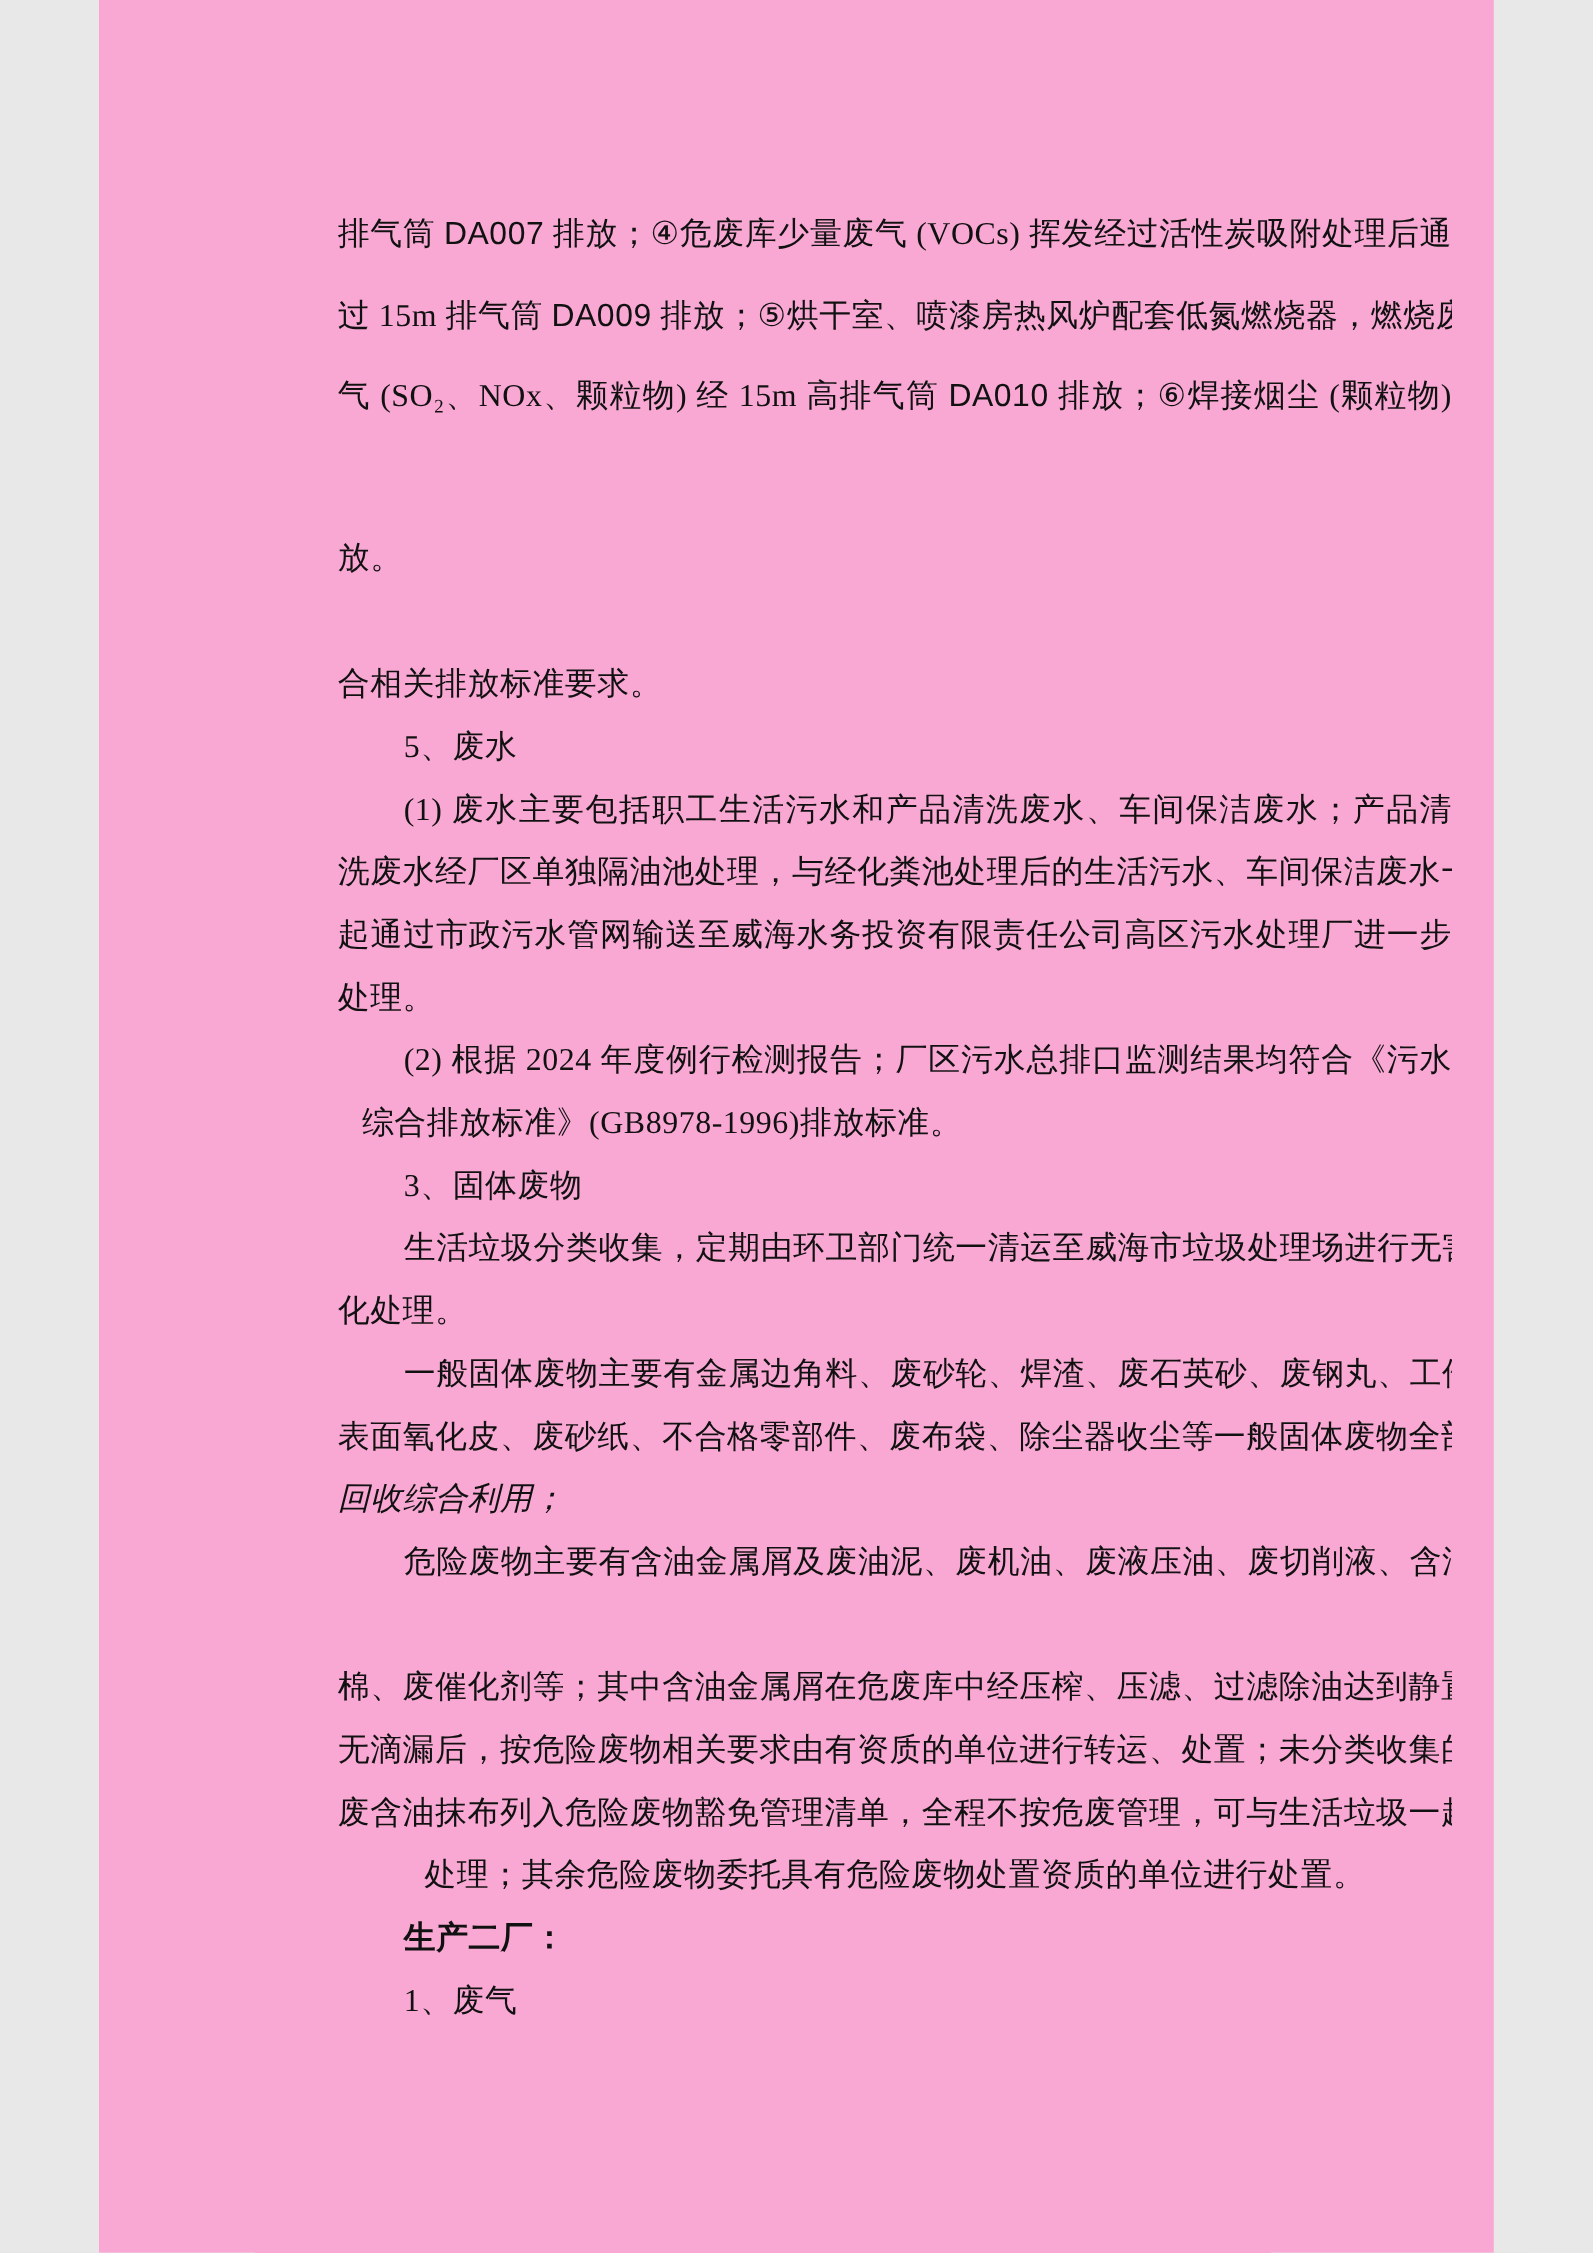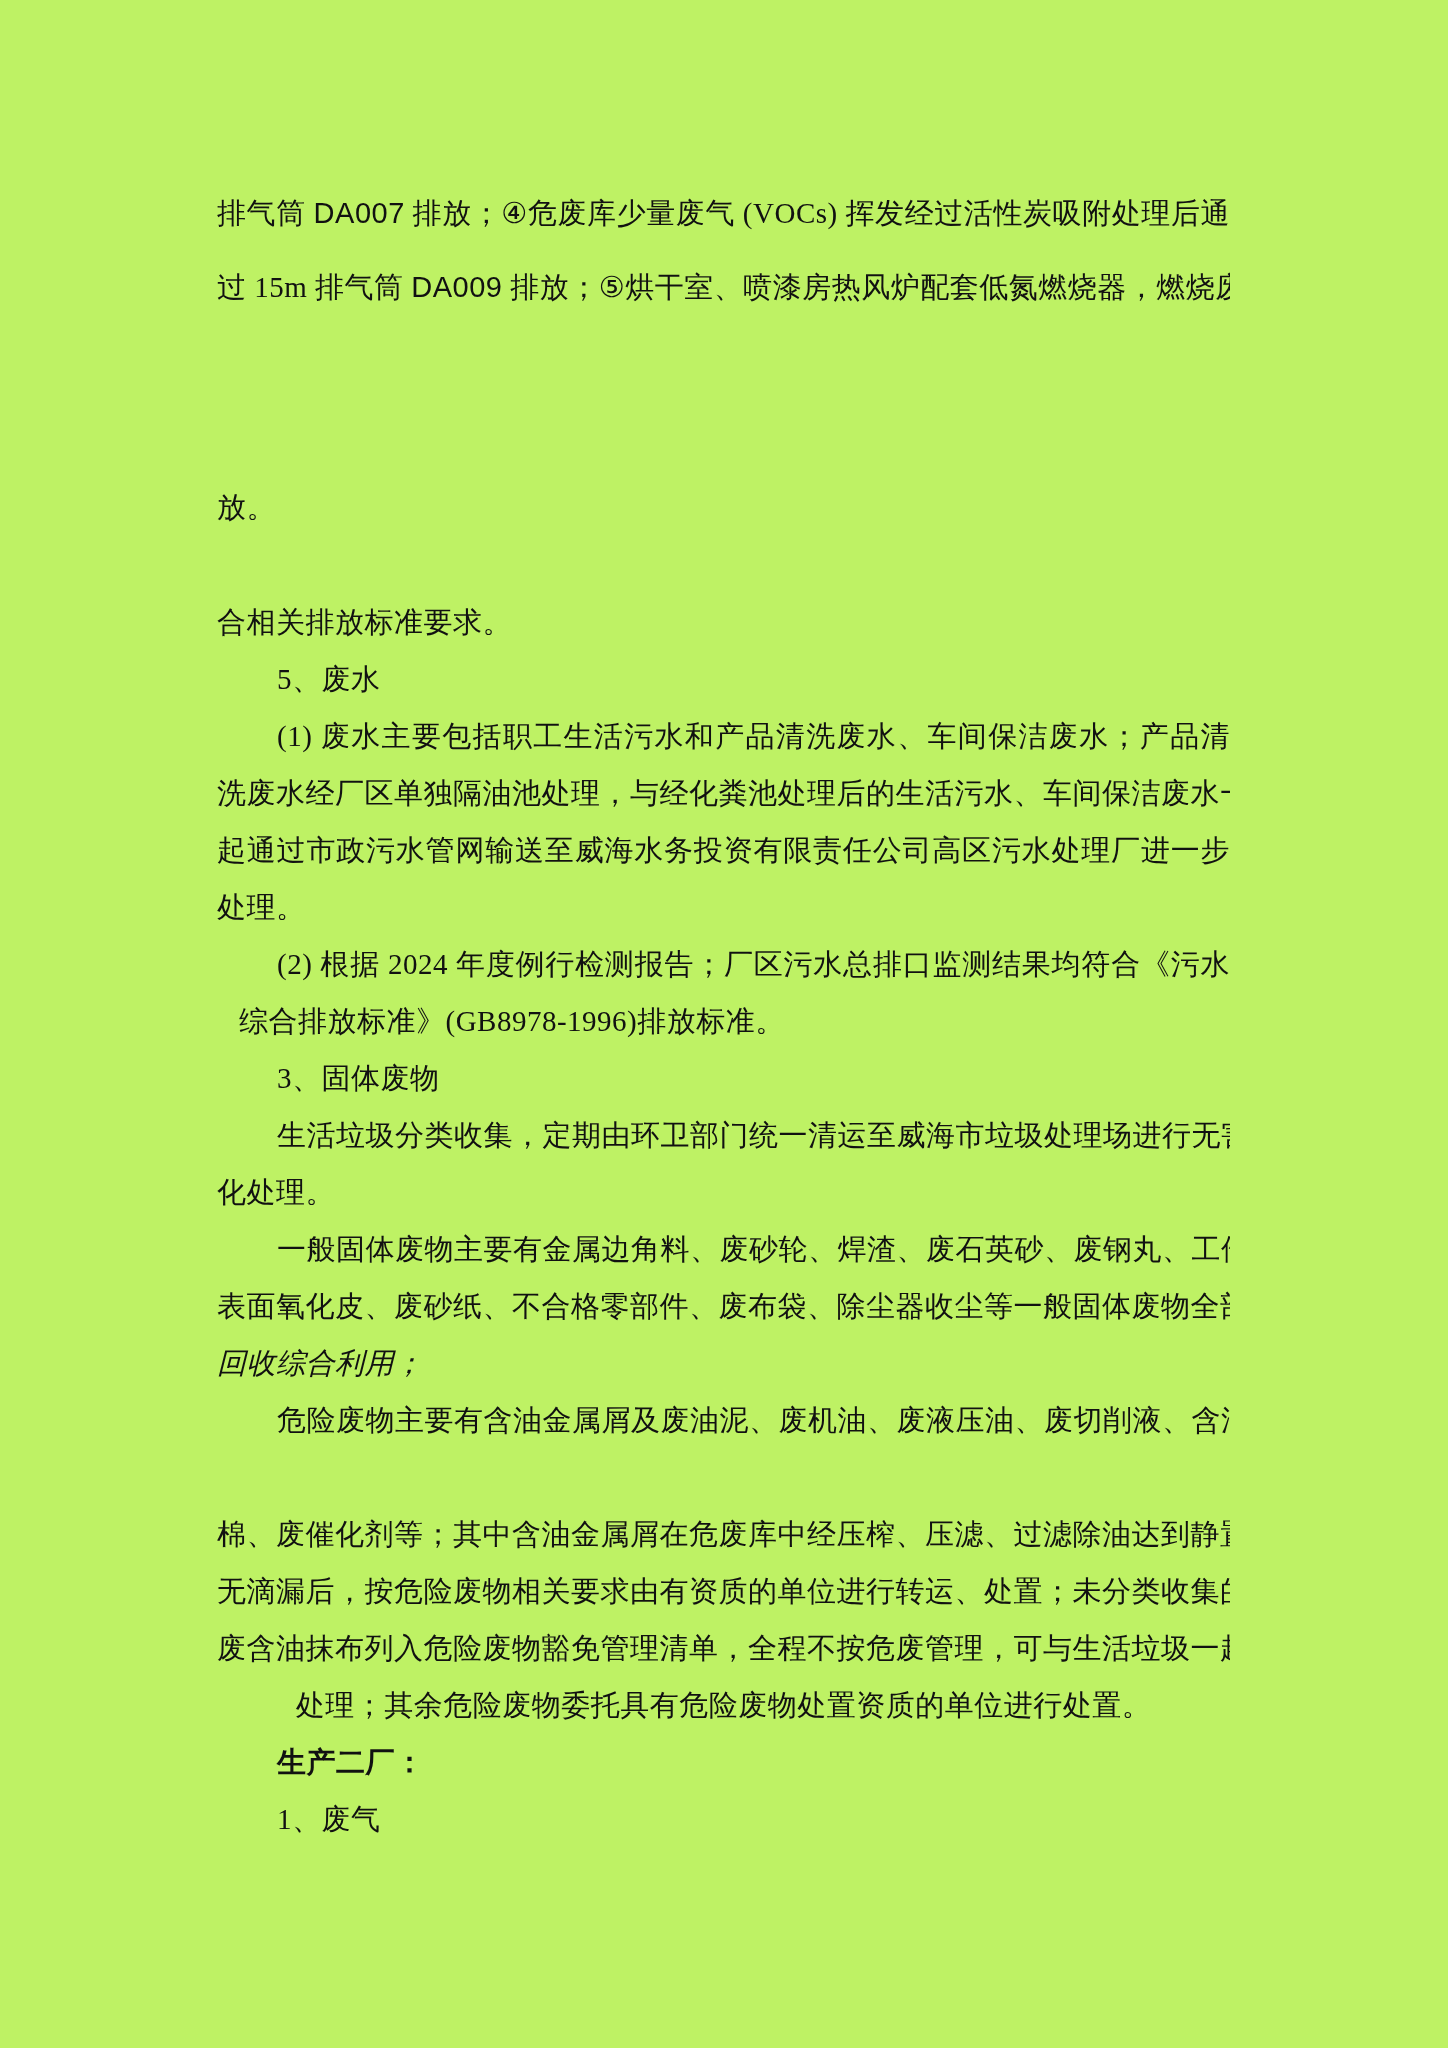--- a/index.html
+++ b/index.html
@@ -2,23 +2,23 @@
 <html><head>
 <meta charset="utf-8">
 <style>
   html, body {
     margin: 0;
     padding: 0;
     background: #e8e8e8;
   }
   .page {
     position: relative;
-    width: 1448px;
+    width: 1268px;
     height: 2048px;
-    background: #bef264;
+    background: #f9a8d4;
     margin: 0 auto;
     overflow: hidden;
     font-family: "Liberation Serif", "DejaVu Serif", "DejaVu Sans", serif;
     color: #111111;
   }
   .text-block {
     position: absolute;
     left: 0;
     top: 0;
     width: 1448px;
@@ -51,20 +51,21 @@
     font-family: "Liberation Sans", "DejaVu Sans", sans-serif;
   }
 </style>
 </head>
 <body>
 
 <div class="page">
   <div class="text-block">
       <div class="line justify" style="top: 193px;">排气筒 <span class="sans">DA007</span> 排放；④危废库少量废气 (VOCs) 挥发经过活性炭吸附处理后通</div>
       <div class="line justify" style="top: 266.5px;">过 15m 排气筒 <span class="sans">DA009</span> 排放；⑤烘干室、喷漆房热风炉配套低氮燃烧器，燃烧废</div>
+      <div class="line justify" style="top: 340px;">气 (SO₂、NOx、颗粒物) 经 15m 高排气筒 <span class="sans">DA010</span> 排放；⑥焊接烟尘 (颗粒物)</div>
       <div class="line" style="top: 487px;">放。</div>
       <div class="line" style="top: 602px;">合相关排放标准要求。</div>
       <div class="line indent" style="top: 659px;">5、废水</div>
       <div class="line justify indent" style="top: 716px;">(1) 废水主要包括职工生活污水和产品清洗废水、车间保洁废水；产品清</div>
       <div class="line justify" style="top: 773px;">洗废水经厂区单独隔油池处理，与经化粪池处理后的生活污水、车间保洁废水一</div>
       <div class="line justify" style="top: 830px;">起通过市政污水管网输送至威海水务投资有限责任公司高区污水处理厂进一步</div>
       <div class="line" style="top: 887px;">处理。</div>
       <div class="line justify indent" style="top: 944px;">(2) 根据 2024 年度例行检测报告；厂区污水总排口监测结果均符合《污水</div>
       <div class="line" style="top: 1001px; margin-left: 22px;">综合排放标准》(GB8978-1996)排放标准。</div>
       <div class="line indent" style="top: 1058px;">3、固体废物</div>

